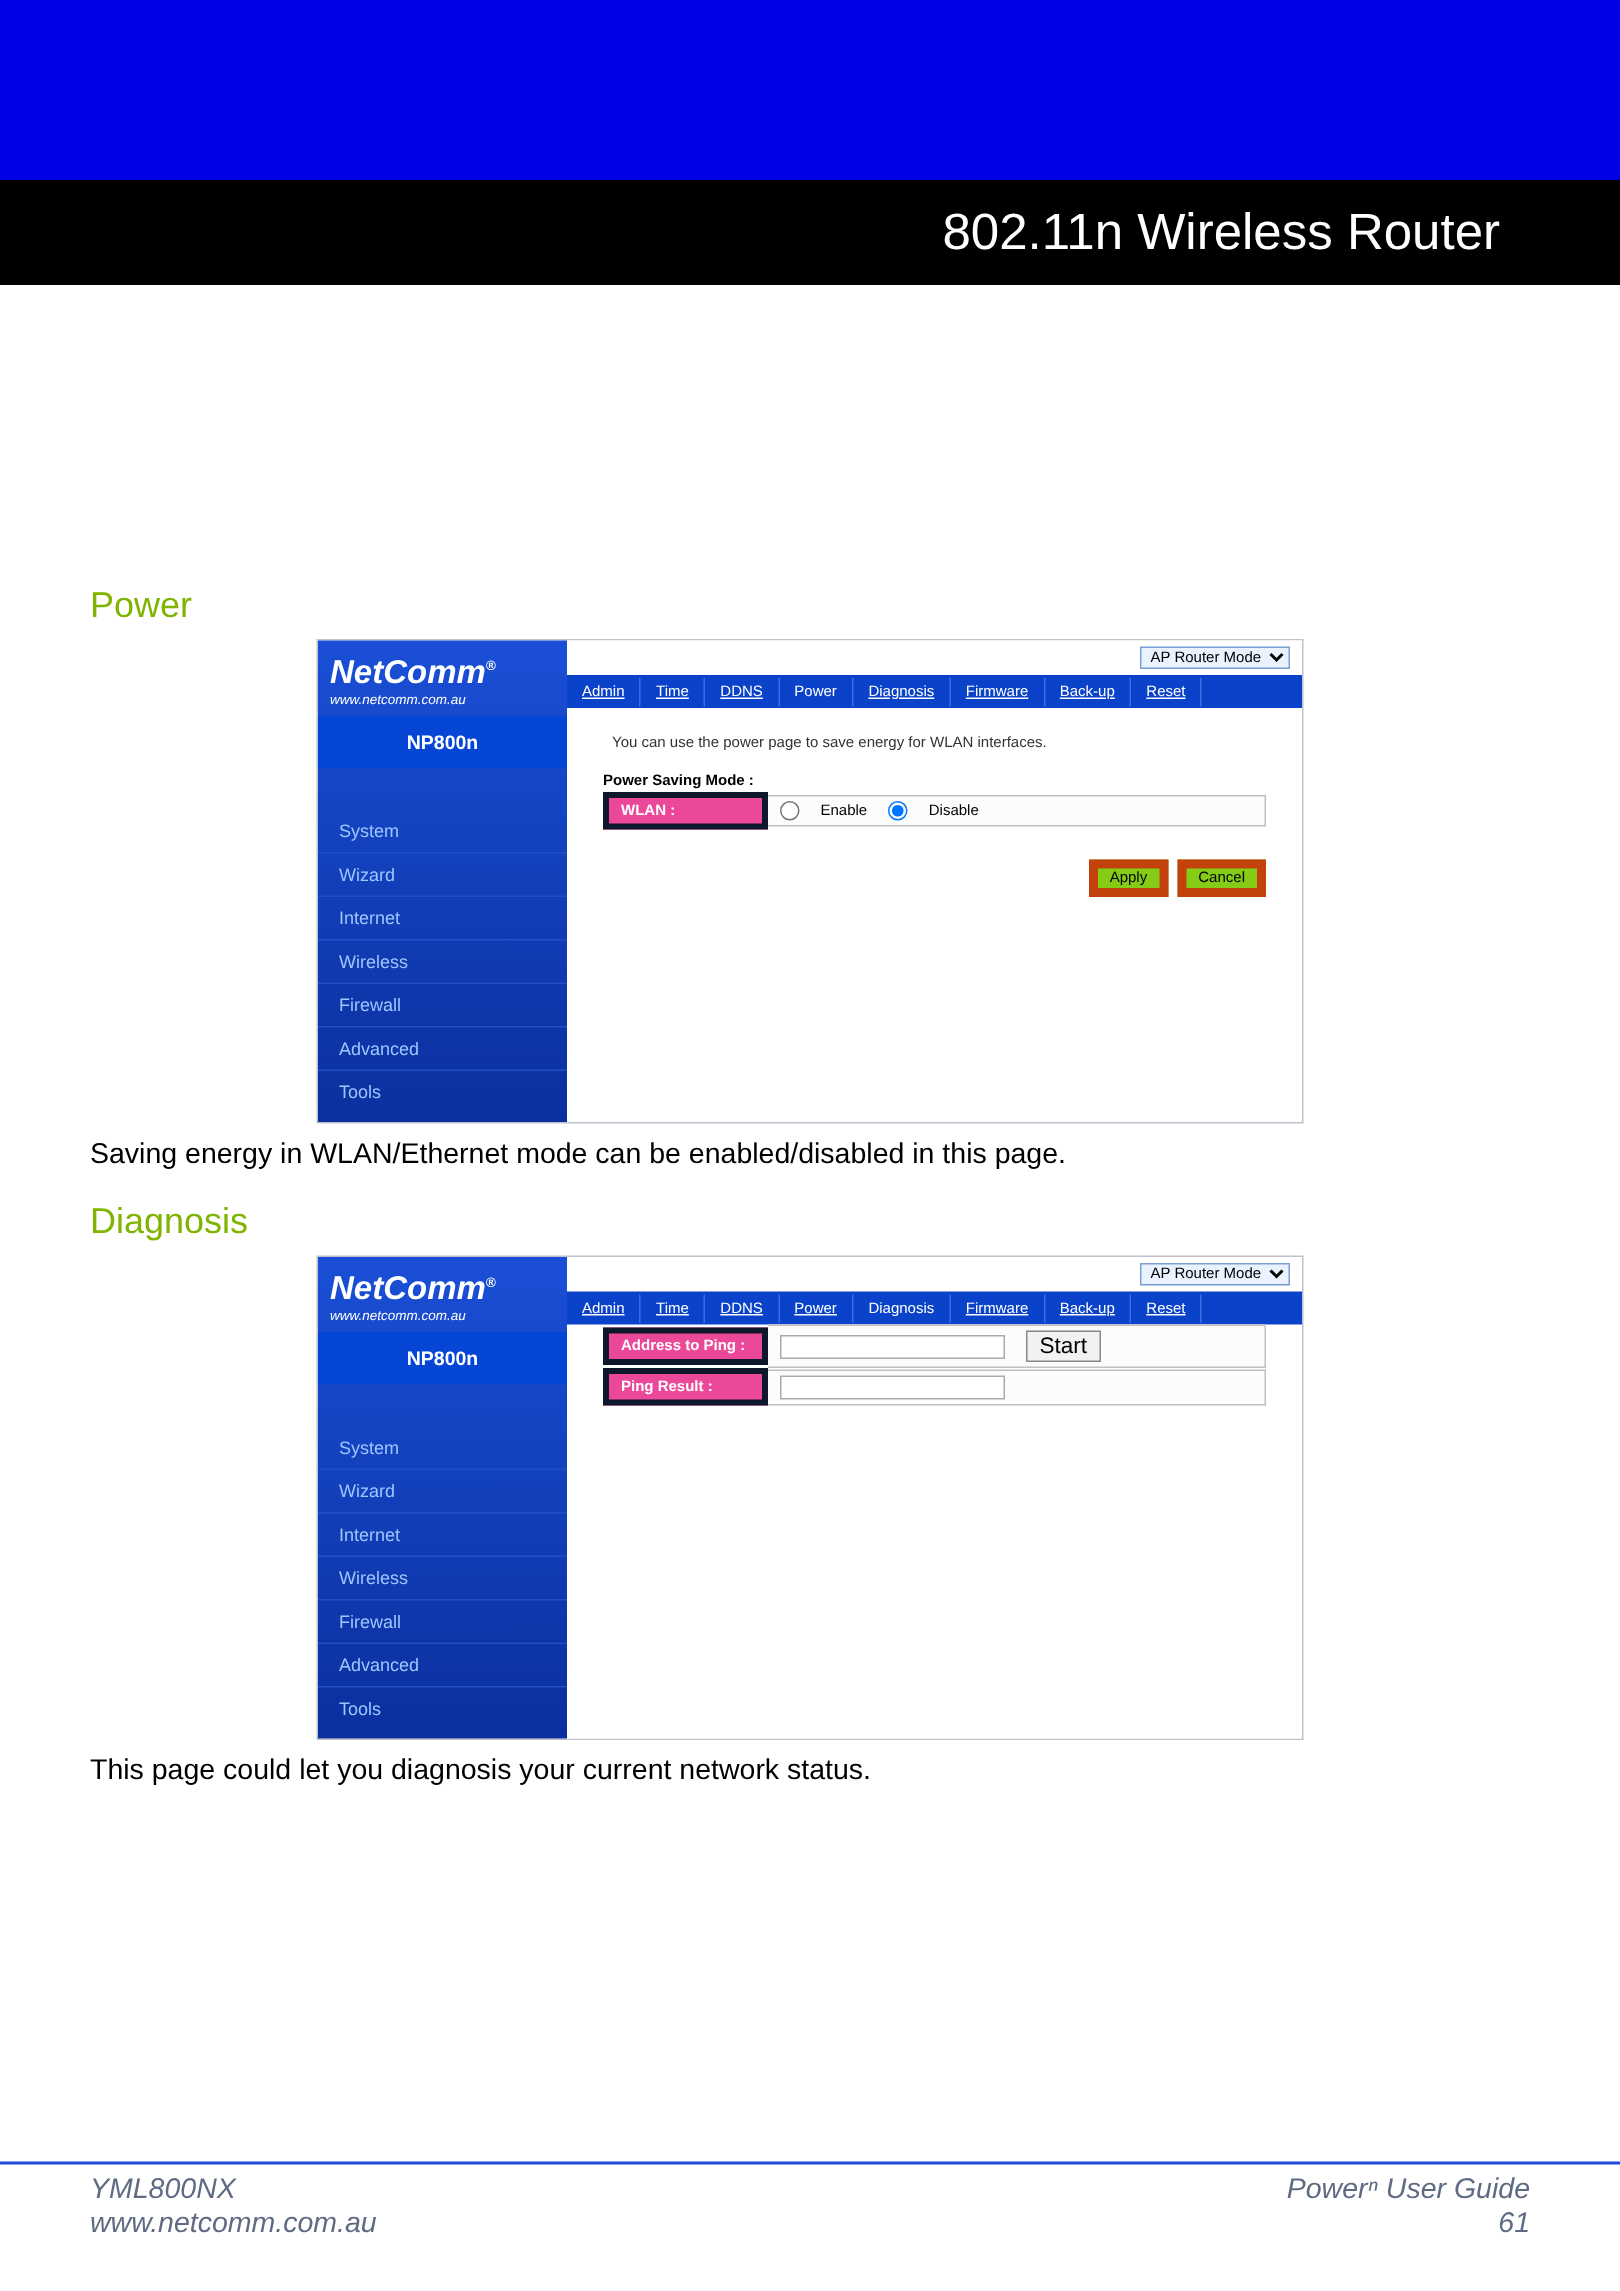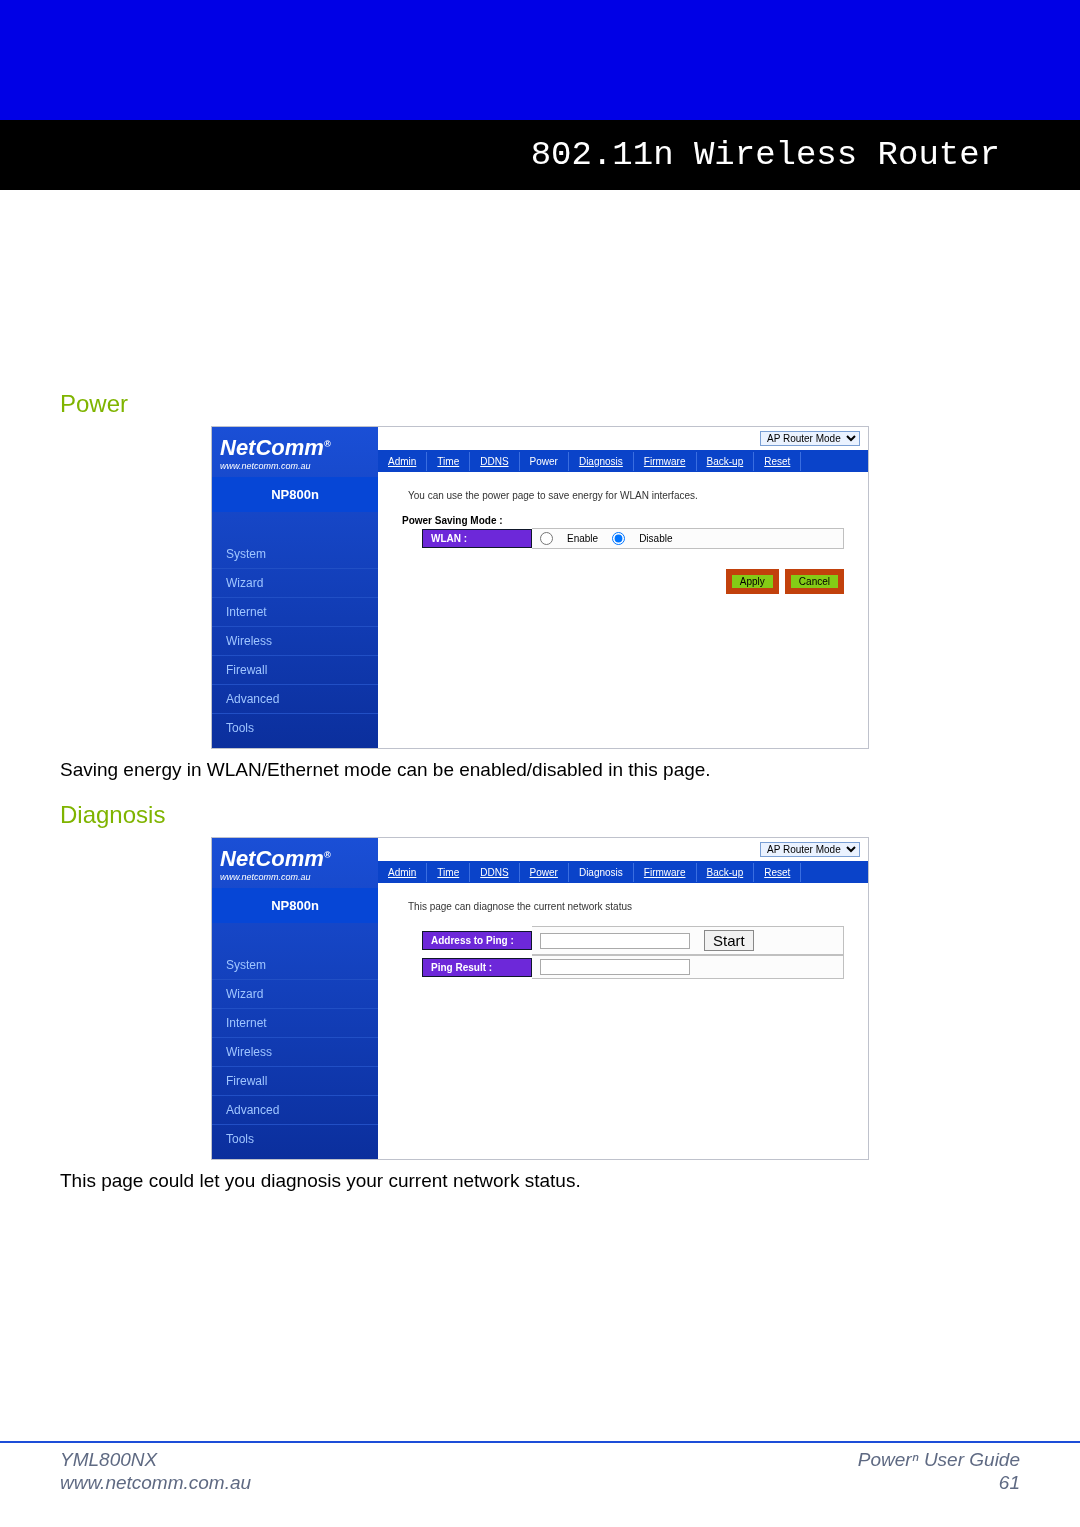--- a/index.html
+++ b/index.html
@@ -21,21 +21,21 @@
     background: #000;
     height: 70px;
     width: 100%;
     display: flex;
     justify-content: flex-end;
     align-items: center;
   }
   .top-black-title {
     color: #fff;
     font-size: 34px;
-    font-family: Liberation Mono, monospace;
+    font-family: Liberation Sans, sans-serif;
     margin-right: 80px;
   }
   .content-area {
     padding: 40px 60px 0 60px;
   }
   .section-heading {
     color: #7fb400;
     font-size: 24px;
     font-weight: normal;
     margin-top: 160px;
@@ -153,28 +153,27 @@
     font-weight: bold;
     color: #000;
     padding-bottom: 2px;
   }
   .row {
     display: flex;
     align-items: center;
     font-size: 10px;
   }
   .row-label {
-    background: #6d28d9;
+    background: #ec4899;
     color: #fff;
     font-weight: bold;
     font-size: 10px;
     padding: 3px 8px;
     width: 110px;
-    border: 1px solid #0f172a;
-    margin-left: 20px;
+    border: 4px solid #0f172a;
   }
   .row-field {
     flex: 1;
     padding: 3px 8px;
     border: 1px solid #c0c0c0;
     border-left: none;
     display: flex;
     align-items: center;
     gap: 6px;
     background: #fcfcfc;
@@ -332,21 +331,20 @@
         <div class="tabs">
           <div class="tab">Admin</div>
           <div class="tab">Time</div>
           <div class="tab">DDNS</div>
           <div class="tab">Power</div>
           <div class="tab nolink">Diagnosis</div>
           <div class="tab">Firmware</div>
           <div class="tab">Back-up</div>
           <div class="tab">Reset</div>
         </div>
-        <div class="desc">This page can diagnose the current network status</div>
         <div class="form-block">
           <div class="row">
             <div class="row-label">Address to Ping :</div>
             <div class="row-field">
               <input type="text" class="text-input" style="">
               <button class="start-btn">Start</button>
             </div>
           </div>
           <div class="row">
             <div class="row-label">Ping Result :</div>

